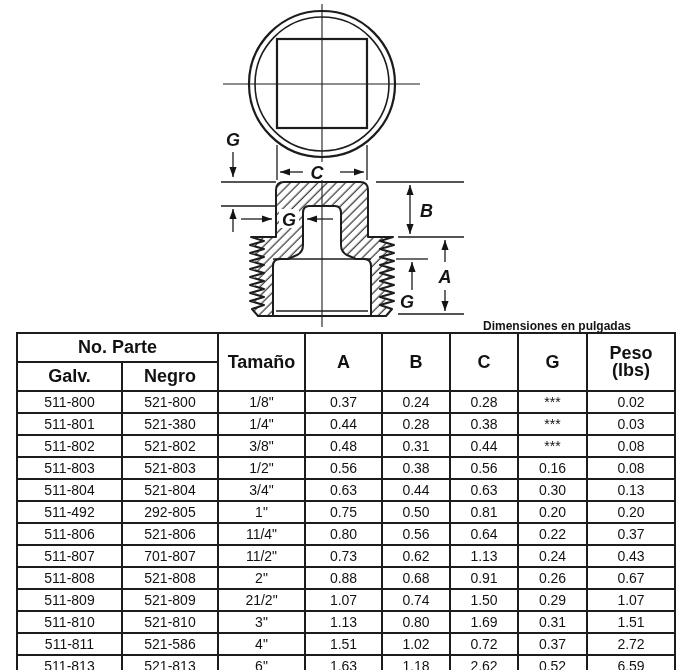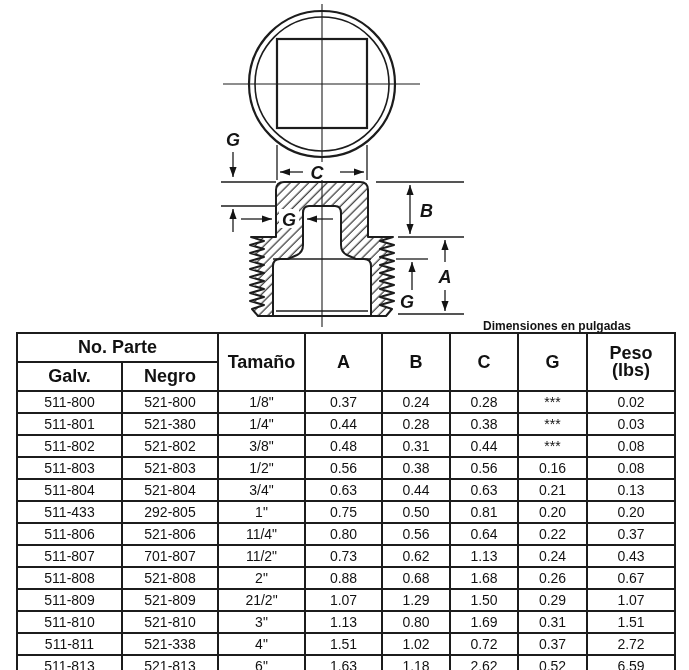--- a/index.html
+++ b/index.html
@@ -179,25 +179,25 @@
         <td>0.16</td>
         <td>0.08</td>
       </tr>
       <tr>
         <td>511-804</td>
         <td>521-804</td>
         <td>3/4"</td>
         <td>0.63</td>
         <td>0.44</td>
         <td>0.63</td>
-        <td>0.21</td>
+        <td>0.30</td>
         <td>0.13</td>
       </tr>
       <tr>
-        <td>511-433</td>
+        <td>511-492</td>
         <td>292-805</td>
         <td>1"</td>
         <td>0.75</td>
         <td>0.50</td>
         <td>0.81</td>
         <td>0.20</td>
         <td>0.20</td>
       </tr>
       <tr>
         <td>511-806</td>
@@ -218,47 +218,47 @@
         <td>1.13</td>
         <td>0.24</td>
         <td>0.43</td>
       </tr>
       <tr>
         <td>511-808</td>
         <td>521-808</td>
         <td>2"</td>
         <td>0.88</td>
         <td>0.68</td>
-        <td>1.68</td>
+        <td>0.91</td>
         <td>0.26</td>
         <td>0.67</td>
       </tr>
       <tr>
         <td>511-809</td>
         <td>521-809</td>
         <td>21/2"</td>
         <td>1.07</td>
-        <td>1.29</td>
+        <td>0.74</td>
         <td>1.50</td>
         <td>0.29</td>
         <td>1.07</td>
       </tr>
       <tr>
         <td>511-810</td>
         <td>521-810</td>
         <td>3"</td>
         <td>1.13</td>
         <td>0.80</td>
         <td>1.69</td>
         <td>0.31</td>
         <td>1.51</td>
       </tr>
       <tr>
         <td>511-811</td>
-        <td>521-338</td>
+        <td>521-586</td>
         <td>4"</td>
         <td>1.51</td>
         <td>1.02</td>
         <td>0.72</td>
         <td>0.37</td>
         <td>2.72</td>
       </tr>
       <tr>
         <td>511-813</td>
         <td>521-813</td>

